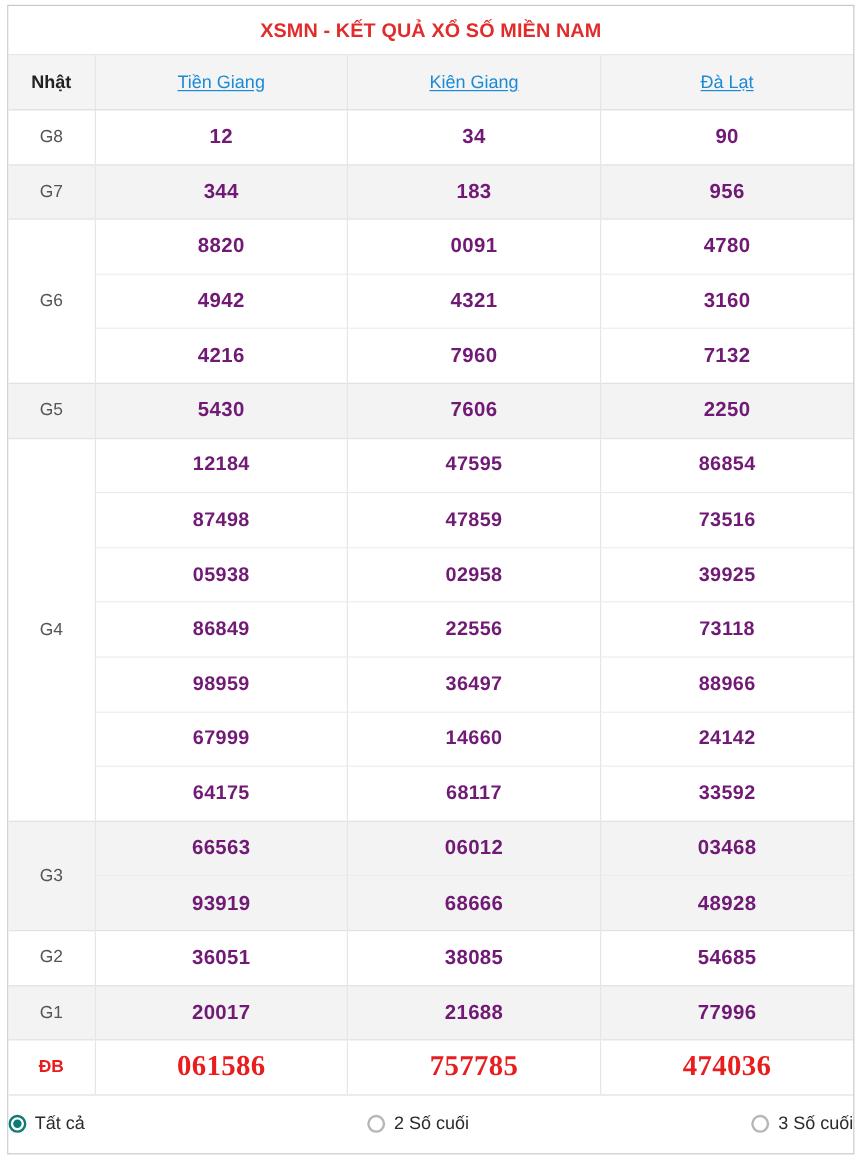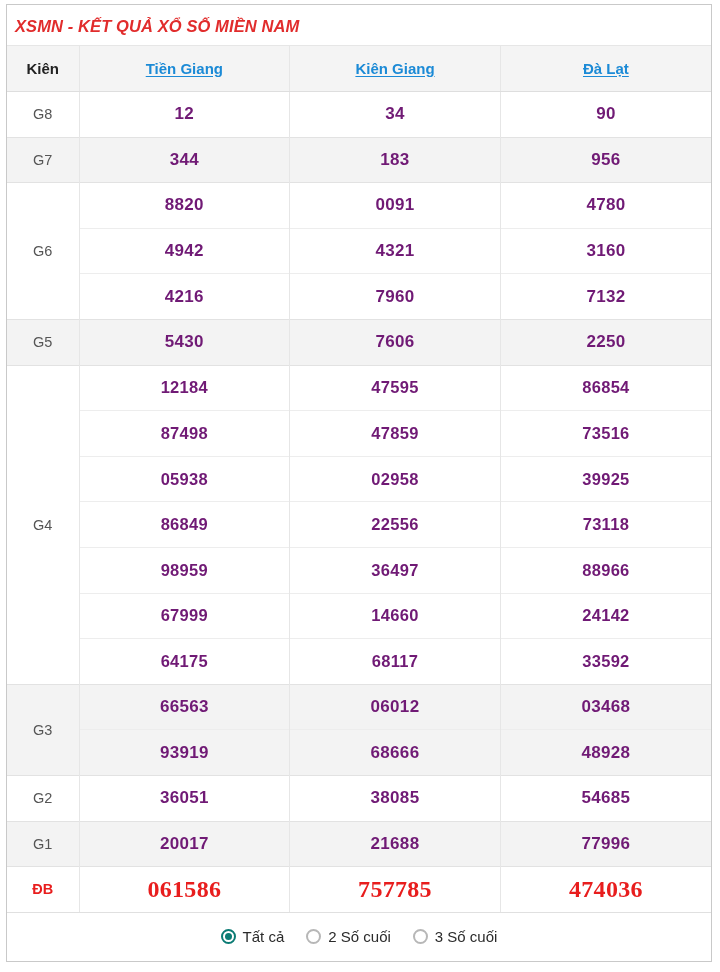--- a/index.html
+++ b/index.html
@@ -25,23 +25,22 @@
     background: #ffffff;
     border: 1px solid #c9c9c9;
     display: flex;
     flex-direction: column;
     overflow: hidden;
   }
 
   
   .header {
     padding: 10px 8px 8px 8px;
-    text-align: left;
+    text-align: center;
     background: #ffffff;
-    font-style: italic;
   }
   .title {
     color: #e12c2c;
     font-size: 16.5px;
     font-weight: 700;
     letter-spacing: .1px;
     line-height: 22px;
     white-space: nowrap;
   }
   .breadcrumb {
@@ -90,21 +89,21 @@
     height: 45px;
   }
   .th-tinh {
     color: #222;
     font-size: 15px;
     font-weight: 700;
   }
   .th-prov a {
     color: #1b8ad6;
     font-size: 15px;
-    font-weight: 700;
+    font-weight: 400;
     text-decoration: underline;
     text-underline-offset: 2px;
   }
 
   .lbl {
     color: #555;
     font-size: 14.5px;
     font-weight: 400;
     background: inherit;
   }
@@ -133,21 +132,21 @@
     font-weight: 700;
     font-family: Liberation Serif, serif;
   }
   .db .lbl { color: #e81d1d; font-weight: 700; }
 
   
   .footer {
     flex: 1 1 auto;
     display: flex;
     align-items: center;
-    justify-content: center;
+    justify-content: space-between;
     gap: 22px;
     border-top: 1px solid #e0e0e0;
     background: #ffffff;
   }
   .radio-opt {
     display: flex;
     align-items: center;
     gap: 7px;
     font-size: 15px;
     color: #2b2b2b;
@@ -186,21 +185,21 @@
 
   <table class="tbl">
     <colgroup>
       <col class="c-label">
         <col class="c-prov">
         <col class="c-prov">
         <col class="c-prov">
     </colgroup>
     <thead>
       <tr>
-        <th class="th-tinh">Kiên</th>
+        <th class="th-tinh">Nhật</th>
         <th class="th-prov"><a href="#">Tiền Giang</a></th>
         <th class="th-prov"><a href="#">Kiên Giang</a></th>
         <th class="th-prov"><a href="#">Đà Lạt</a></th>
       </tr>
     </thead>
     <tbody id="tbody">
         <tr class="plain grpstart">
           <td class="lbl grp" rowspan="1">G8</td>
           <td class="num">12</td>
           <td class="num">34</td>

